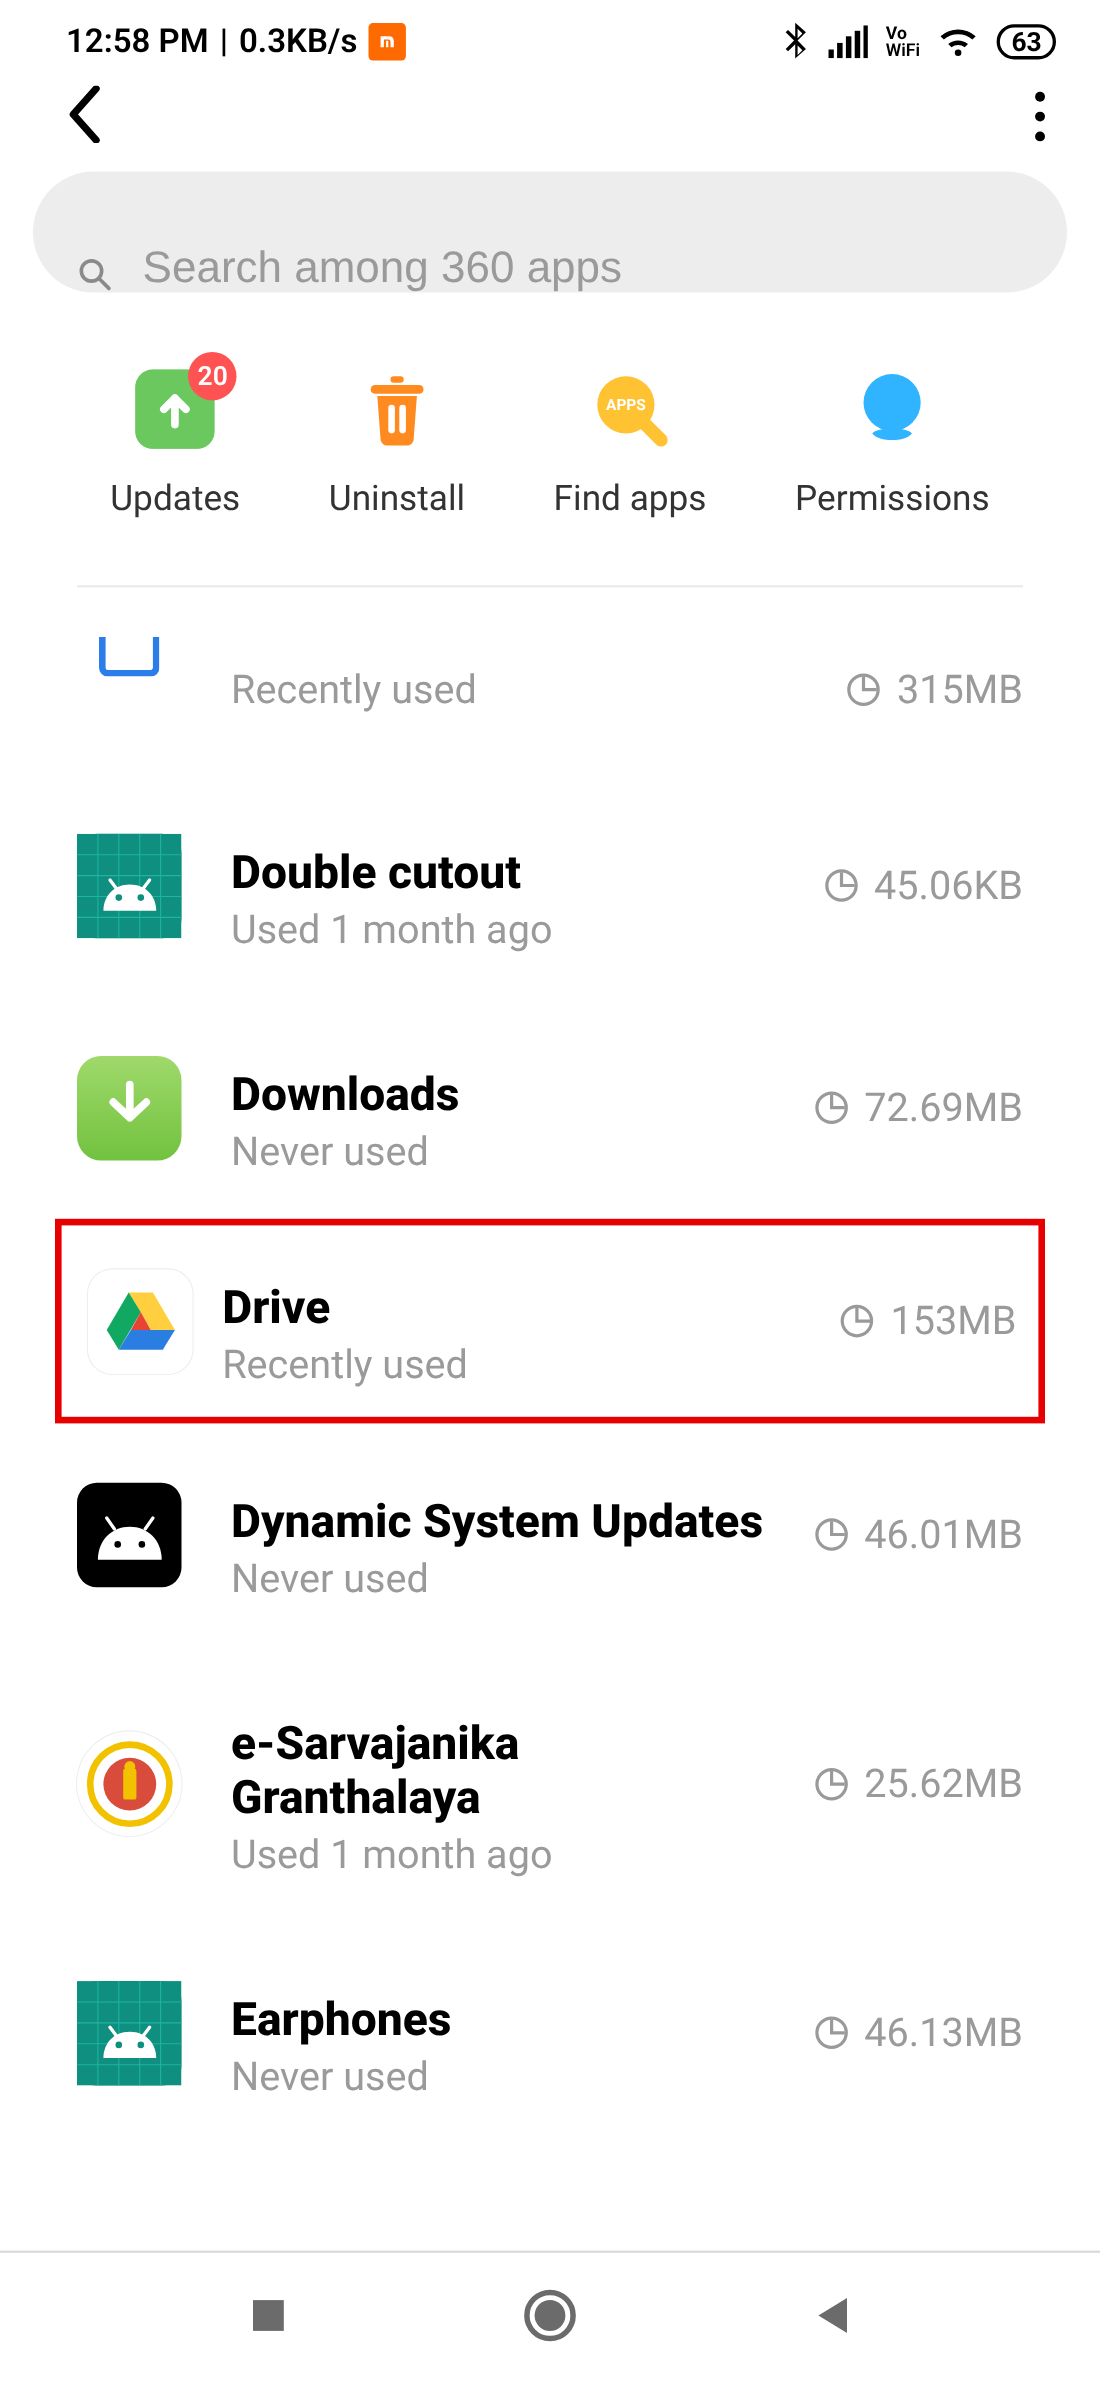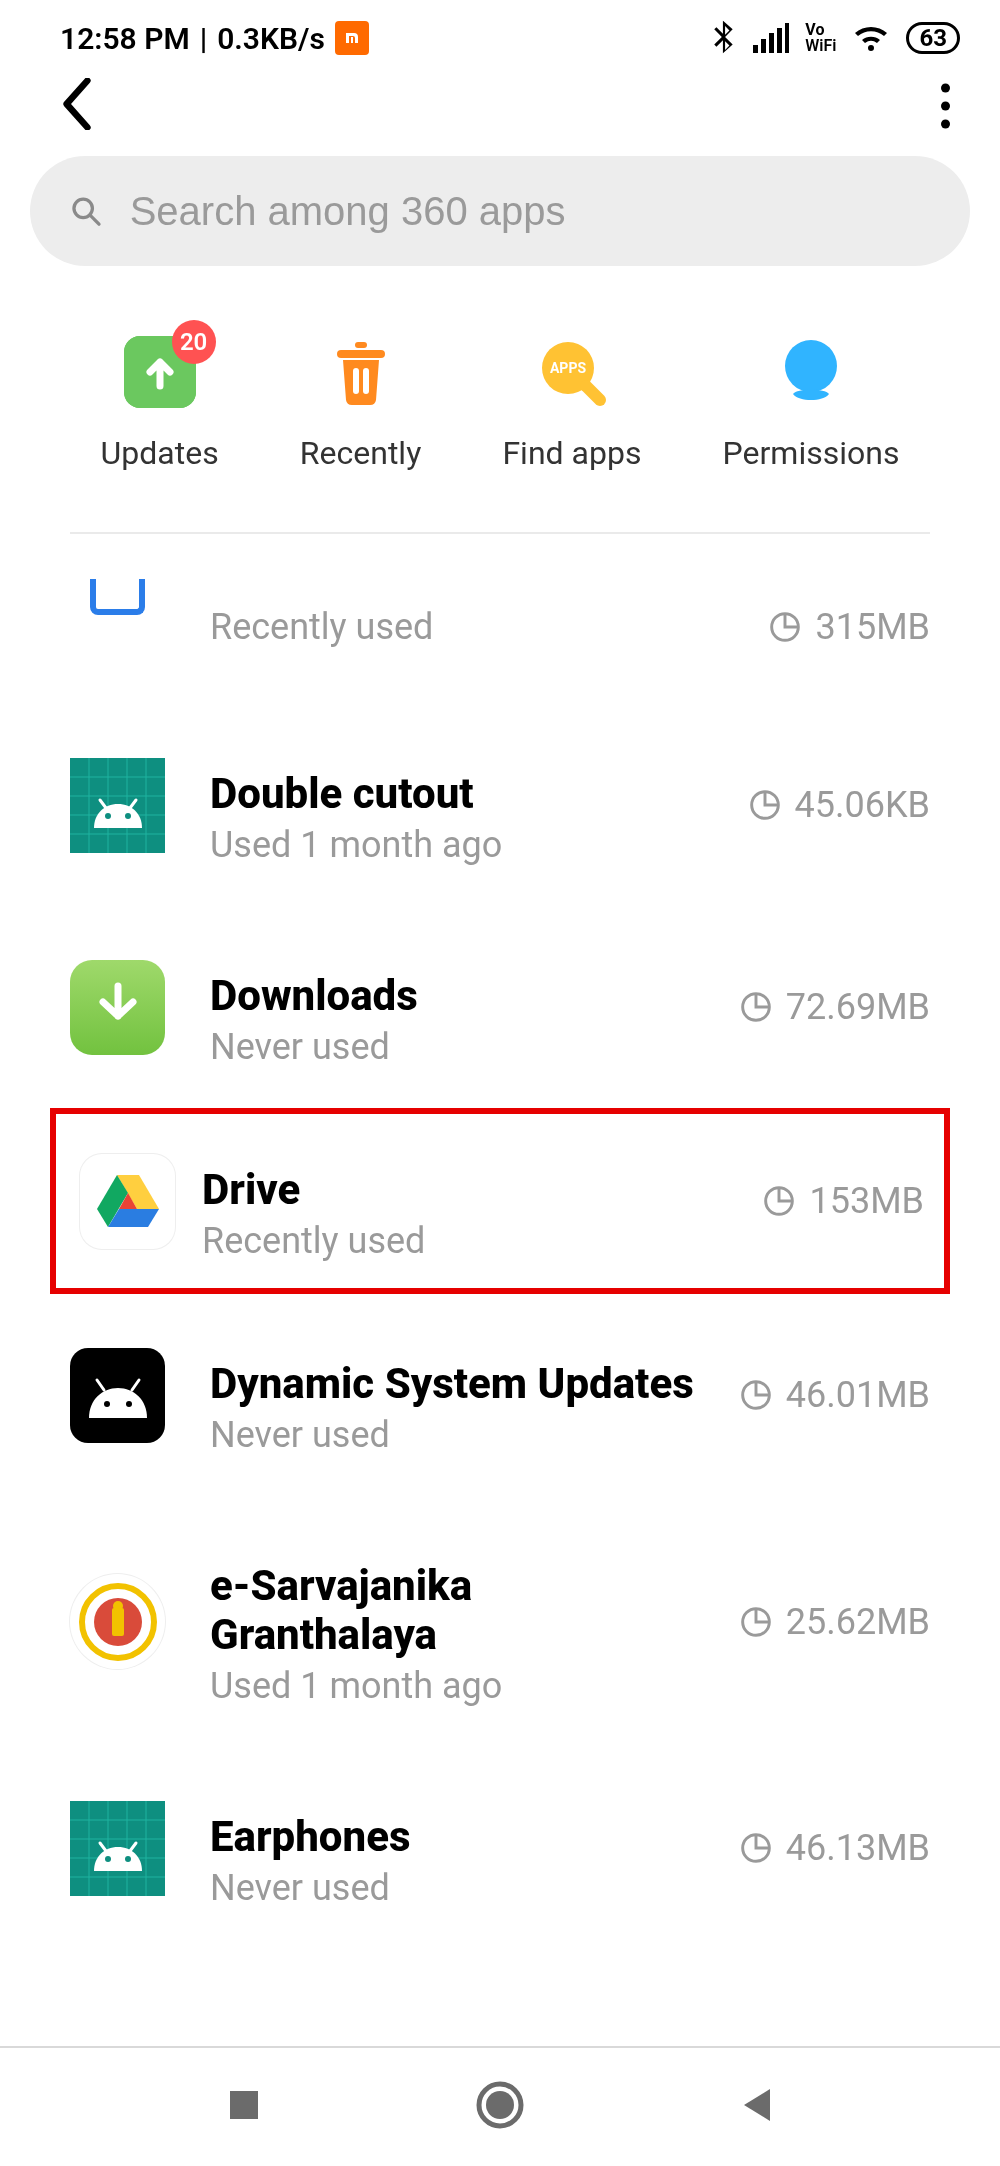--- a/index.html
+++ b/index.html
@@ -9,21 +9,21 @@
     background: #fff;
     font-family: -apple-system, Roboto, "Helvetica Neue", Arial, sans-serif;
     color: #000;
     position: relative;
     overflow: hidden;
   }
   
   .status-bar {
     display: flex;
     justify-content: space-between;
-    align-items: center;
+    align-items: flex-start;
     padding: 20px 40px 10px 60px;
     font-size: 30px;
     font-weight: 600;
     color: #000;
   }
   .status-left { display:flex; align-items:center; gap:10px; }
   .mi-badge {
     width:34px; height:34px; background:#ff6a00; border-radius:4px;
     display:flex; align-items:center; justify-content:center;
   }
@@ -49,21 +49,21 @@
     position:absolute; right:50px; top:50%; transform:translateY(-50%);
     display:flex; flex-direction:column; gap:9px;
   }
   .more .dot { width:9px; height:9px; border-radius:50%; background:#000; }
 
   
   .search {
     margin: 10px 30px 0 30px;
     background:#ededed;
     border-radius:60px;
-    display:flex; align-items:center;
+    display:flex; align-items:flex-end;
     padding: 0 40px;
     height:110px;
     gap:28px;
   }
   .search input {
     border:none; background:transparent; outline:none;
     font-size:40px; color:#555; width:100%;
   }
   .search input::placeholder { color:#9a9a9a; }
 
@@ -205,21 +205,21 @@
   <div class="qa">
     <div class="qa-icon">
       <svg width="72" height="72" viewBox="0 0 72 72">
           <rect x="30" y="6" width="12" height="6" rx="3" fill="#ff8a1f"></rect>
           <rect x="12" y="14" width="48" height="8" rx="4" fill="#ff8a1f"></rect>
           <path d="M18 24h36l-3 40a6 6 0 0 1-6 5H27a6 6 0 0 1-6-5L18 24z" fill="#ff8a1f"></path>
           <rect x="28" y="32" width="6" height="26" rx="3" fill="#fff"></rect>
           <rect x="38" y="32" width="6" height="26" rx="3" fill="#fff"></rect>
         </svg>
     </div>
-    <span>Recently</span>
+    <span>Uninstall</span>
   </div>
   <div class="qa">
     <div class="qa-icon">
       <svg width="72" height="72" viewBox="0 0 72 72">
           <circle cx="32" cy="32" r="26" fill="#ffc233"></circle>
           <text x="32" y="37" text-anchor="middle" font-size="14" font-weight="700" fill="#fff">APPS</text>
           <path d="M50 50l14 14" stroke="#ffc233" stroke-width="12" stroke-linecap="round"></path>
         </svg>
     </div>
     <span>Find apps</span>

